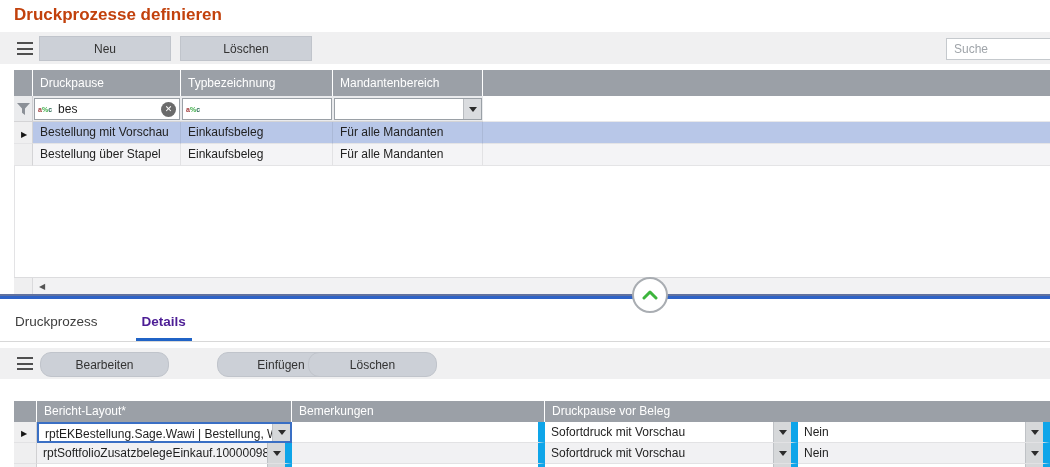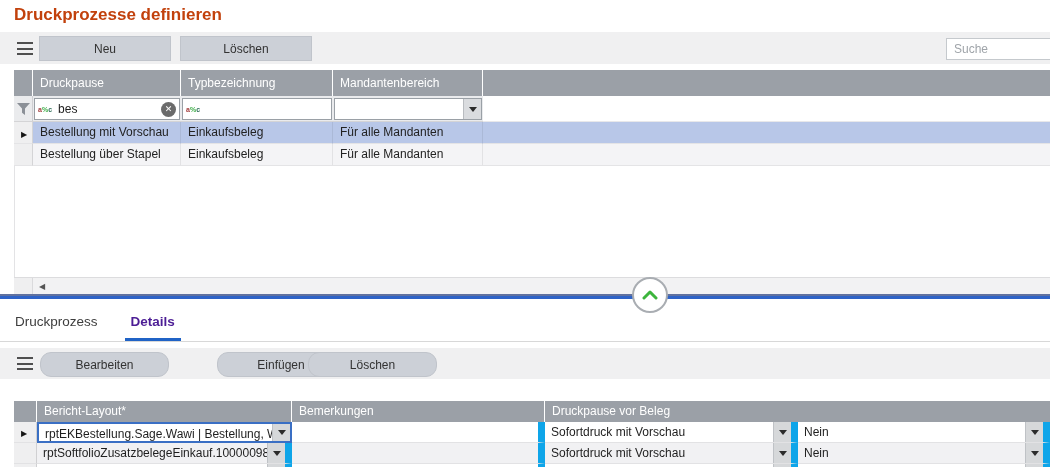--- a/index.html
+++ b/index.html
@@ -79,21 +79,21 @@
   .sb-track{flex:1;cursor:pointer;}
 
   
   .splitter{position:absolute;left:0;right:0;top:294px;height:5px;
             background:linear-gradient(to bottom,#60719f 0,#60719f 2px,#2e63c7 2px,#2e63c7 100%);}
   .collapse-btn{position:absolute;left:632px;top:277px;width:36px;height:36px;border-radius:50%;
                 background:#fff;border:2px solid #a9adb2;box-sizing:border-box;display:flex;
                 align-items:center;justify-content:center;z-index:5;cursor:pointer;}
 
   
-  .tabs{position:absolute;left:14px;top:312px;display:flex;gap:26px;z-index:2;}
+  .tabs{position:absolute;left:14px;top:312px;display:flex;gap:37px;z-index:2;}
   .tab{font-size:13.5px;color:#3d3d3d;padding:2px 1px 9px;cursor:pointer;}
   .tab.active{color:#4c1d95;font-weight:700;border-bottom:3px solid #2063c6;padding-left:6px;padding-right:6px;}
   .tabs-divider{position:absolute;left:0;right:0;top:341px;height:1px;background:#d8d8d8;}
 
   
   .grid-bottom{top:369px;margin-top:32px;}
   .grid-bottom .g-hdr{height:21px;line-height:21px;}
   .b-sel{width:23px;}
   .b-c1{width:255px;}
   .b-c2{width:253px;}

